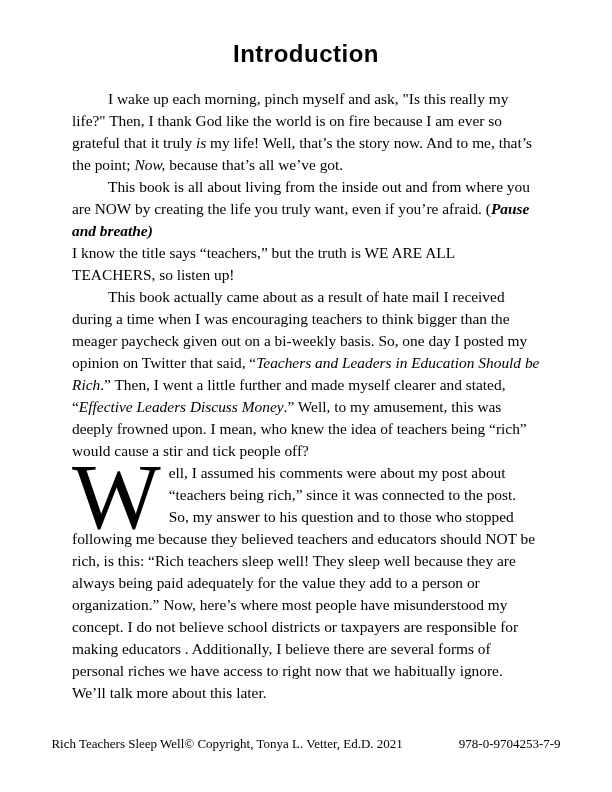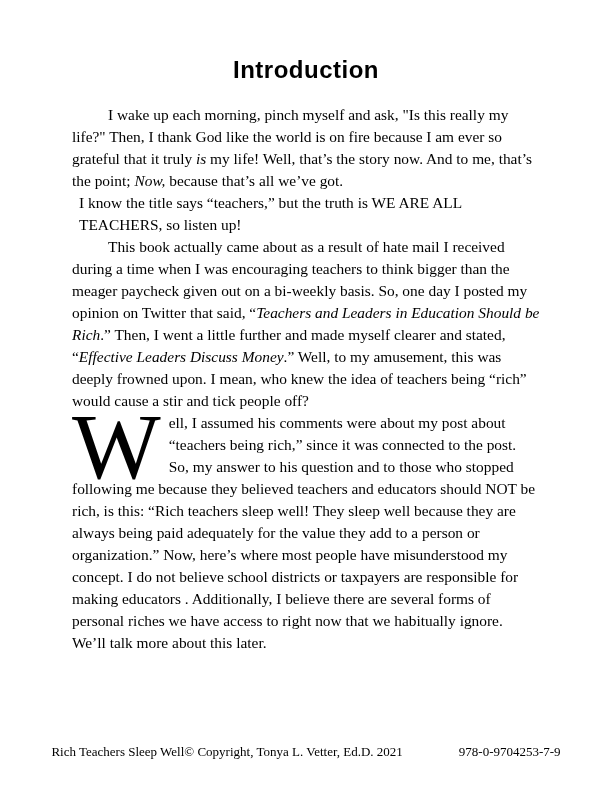--- a/index.html
+++ b/index.html
@@ -6,21 +6,21 @@
     margin: 0;
     padding: 0;
     background: #ffffff;
   }
   .page {
     position: relative;
     width: 612px;
     height: 792px;
     background: #ffffff;
     box-sizing: border-box;
-    padding: 56px 72px 0 72px;
+    padding: 40px 72px 0 72px;
     font-family: "Liberation Serif", serif;
     color: #000000;
     overflow: hidden;
   }
   .title {
     margin: 0 0 20px 0;
     text-align: center;
     font-family: "Liberation Sans", sans-serif;
     font-weight: 700;
     font-size: 24px;
@@ -31,37 +31,36 @@
     margin: 0;
     font-size: 15.4px;
     line-height: 22px;
     text-align: left;
   }
   .indent {
     text-indent: 36px;
   }
   .no-indent {
     text-indent: 0;
-    margin-left: 7px;
   }
   .dropcap-para {
     text-indent: 0;
   }
   .dropcap {
     float: left;
     font-family: "Liberation Serif", serif;
     font-size: 94px;
     line-height: 64px;
     padding: 2px 8px 0 0;
     color: #000000;
   }
   .footer {
     position: absolute;
     left: 0;
-    bottom: 32px;
+    bottom: 40px;
     width: 100%;
     text-align: center;
     font-size: 13px;
     line-height: 16px;
     color: #000000;
   }
   .footer-gap {
     display: inline-block;
     width: 56px;
   }
@@ -70,20 +69,21 @@
 </style>
 </head>
 <body>
 
 <div class="page">
 
   <h1 class="title">Introduction</h1>
 
   <p class="para indent">I wake up each morning, pinch myself and ask, "Is this really my life?" Then, I thank God like the world is on fire because I am ever so grateful that it truly <i>is</i> my life! Well, that’s the story now. And to me, that’s the point; <i>Now,</i> because that’s all we’ve got.</p>
 
+  <p class="para indent">This book is all about living from the inside out and from where you are NOW by creating the life you truly want, even if you’re afraid. (<b><i>Pause and breathe)</i></b></p>
 
 
   <p class="para no-indent">I know the title says “teachers,” but the truth is WE ARE ALL TEACHERS, so listen up!</p>
 
   <p class="para indent">This book actually came about as a result of hate mail I received during a time when I was encouraging teachers to think bigger than the meager paycheck given out on a bi-weekly basis. So, one day I posted my opinion on Twitter that said, “<i>Teachers and Leaders in Education Should be Rich</i>.” Then, I went a little further and made myself clearer and stated, “<i>Effective Leaders Discuss Money</i>.” Well, to my amusement, this was deeply frowned upon. I mean, who knew the idea of teachers being “rich” would cause a stir and tick people off?</p>
 
 
   <p class="para dropcap-para"><span class="dropcap">W</span><span>ell, I  assumed his comments were about my post about “teachers being rich,” since it was connected to the post. So, my answer to his question and to those who stopped following me because they believed teachers and educators should NOT be rich, is this: “Rich teachers sleep well! They sleep well because they are always being paid adequately for the value they add to a person or organization.” Now, here’s where most people have misunderstood my concept. I do not believe school districts or taxpayers are responsible for making educators . Additionally, I believe there are several forms of personal riches we have access to right now that we habitually ignore. We’ll talk more about this later.</span></p>
 
   <div class="footer">

